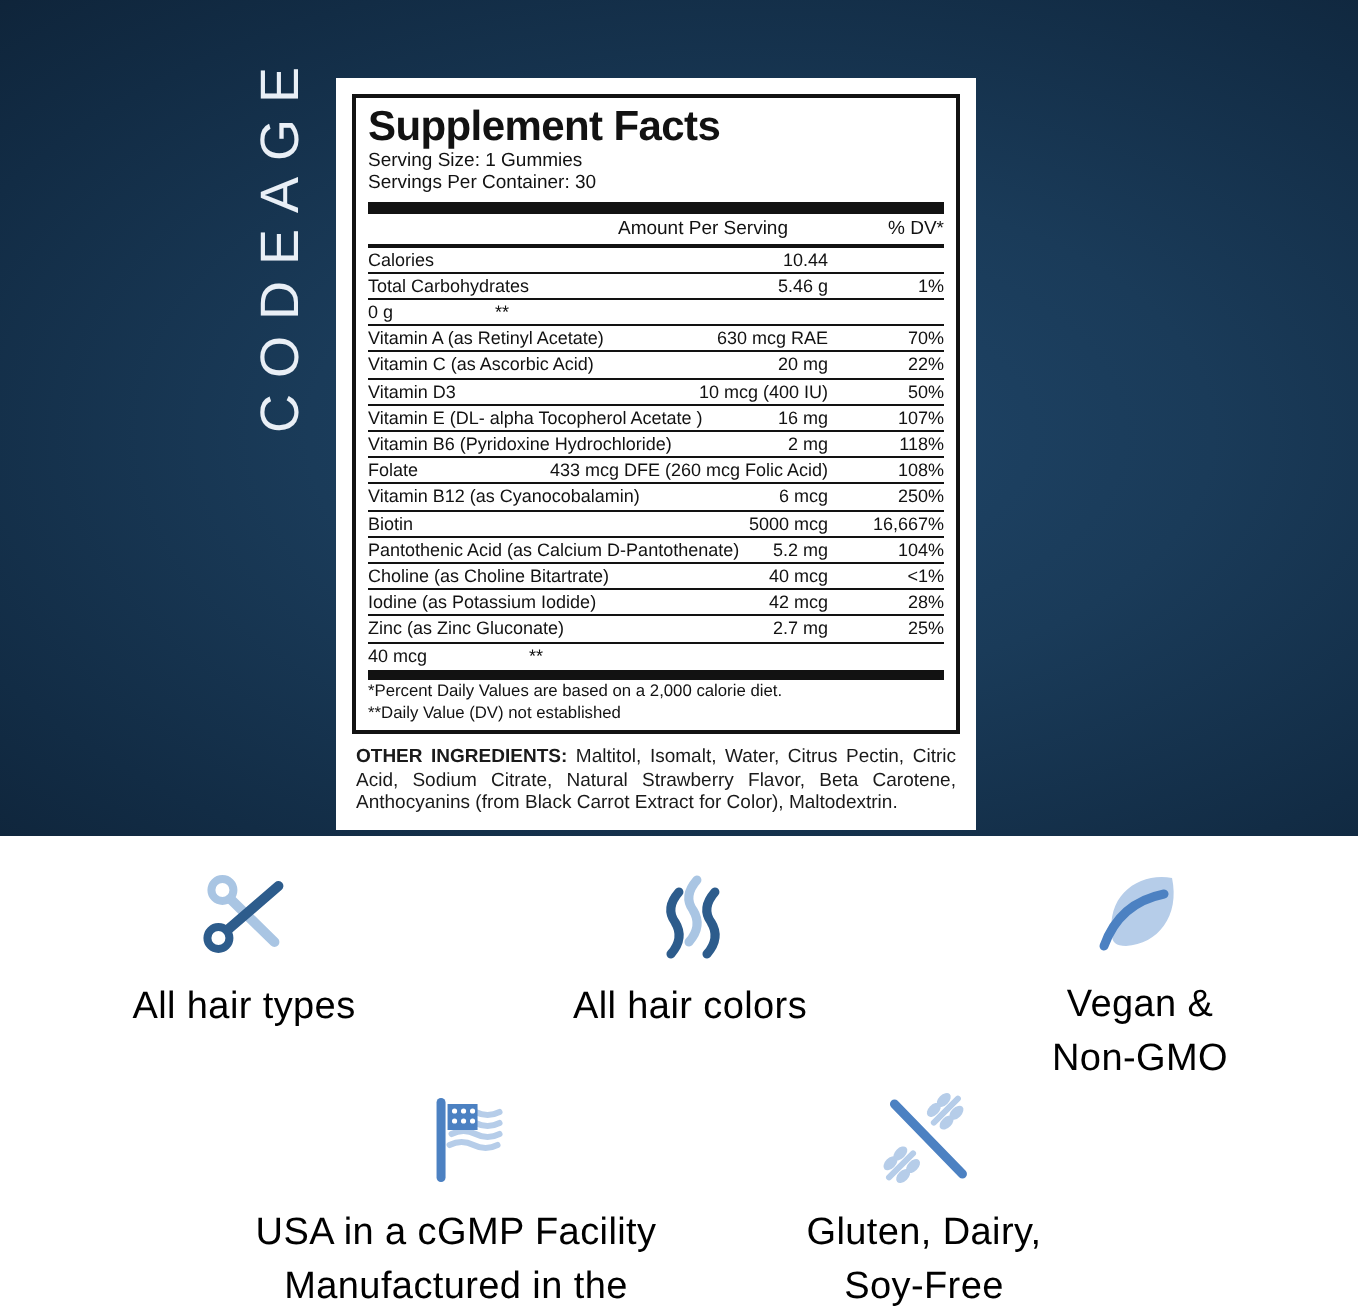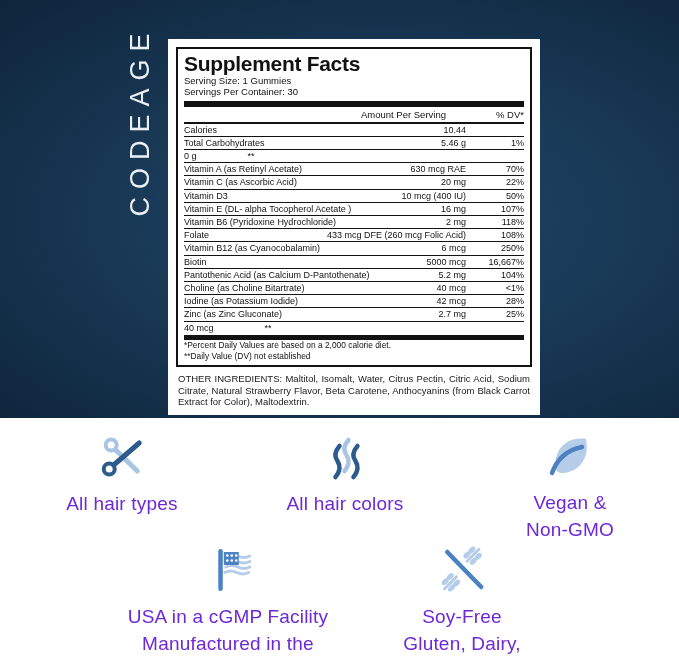--- a/index.html
+++ b/index.html
@@ -14,21 +14,21 @@
     background:radial-gradient(95% 85% at 56% 52%, #1f4568 0%, #1a3b59 35%, #122c45 68%, #0c1e31 100%);
   }
   .brand-vert{
     position:absolute;left:40px;top:104px;width:200px;height:34px;
     transform:rotate(-90deg);
     color:#e9eff6;font-size:27px;font-weight:400;letter-spacing:8px;
     text-align:center;line-height:34px;
   }
   
   .panel{
-    position:absolute;left:168px;top:39px;width:372px;min-height:354px;
+    position:absolute;left:168px;top:39px;width:320px;min-height:354px;
     background:#ffffff;box-sizing:border-box;padding:8px 8px 7px 8px;
   }
   .sf-box{
     border:2px solid #121212;box-sizing:border-box;
     padding:3px 6px 4px 6px;color:#121212;
   }
   .sf-title{font-size:21px;font-weight:700;letter-spacing:-0.3px;line-height:24px;}
   .sf-serving{font-size:9.5px;line-height:10.8px;}
   .bar-thick{height:6px;background:#121212;margin-top:3px;}
   .sf-header{display:flex;align-items:baseline;font-size:9.5px;line-height:15px;border-bottom:2.5px solid #121212;gap:20px;}
@@ -40,25 +40,25 @@
   .sf-row.indent .name{padding-left:9px;}
   .sf-row .amt{text-align:right;white-space:nowrap;}
   .dv{width:58px;text-align:right;flex-shrink:0;}
   .bar-foot{height:5.5px;background:#121212;margin-top:1px;}
   .sf-footnote{font-size:8.4px;line-height:10.4px;}
   .sf-footnote:first-of-type{padding-top:2px;}
   .other{
     margin:6px 2px 0 2px;font-size:9.5px;line-height:11.6px;color:#1a1a1a;
     text-align:justify;
   }
-  .other b{font-weight:400;}
+  .other b{font-weight:700;}
   
   .feature{
     position:absolute;transform:translateX(-50%);
-    text-align:center;color:#6d28d9;
+    text-align:center;color:#000000;
   }
   .feature .icon{display:block;margin:0 auto 8px auto;}
   .feature .cap{font-size:19px;line-height:27px;letter-spacing:0.2px;white-space:nowrap;}
 </style>
 </head>
 <body>
 
 <div class="hero">
   <div class="brand-vert">CODEAGE</div>
 
@@ -239,15 +239,15 @@
     </g>
     <g fill="#b6cde9" transform="rotate(225 15 37)">
       <rect x="13.5" y="26" width="3" height="20" rx="1.5"></rect>
       <ellipse cx="10.5" cy="33" rx="2.6" ry="4.2"></ellipse>
       <ellipse cx="19.5" cy="33" rx="2.6" ry="4.2"></ellipse>
       <ellipse cx="10.5" cy="40" rx="2.6" ry="4.2"></ellipse>
       <ellipse cx="19.5" cy="40" rx="2.6" ry="4.2"></ellipse>
     </g>
     <line x1="11" y1="7" x2="45" y2="42" stroke="#4c81c2" stroke-width="4.5" stroke-linecap="round"></line>
   </svg>
+  <div class="cap">Gluten, Dairy,</div>
   <div class="cap">Soy-Free</div>
-  <div class="cap">Gluten, Dairy,</div>
 </div>
 
 </body></html>

